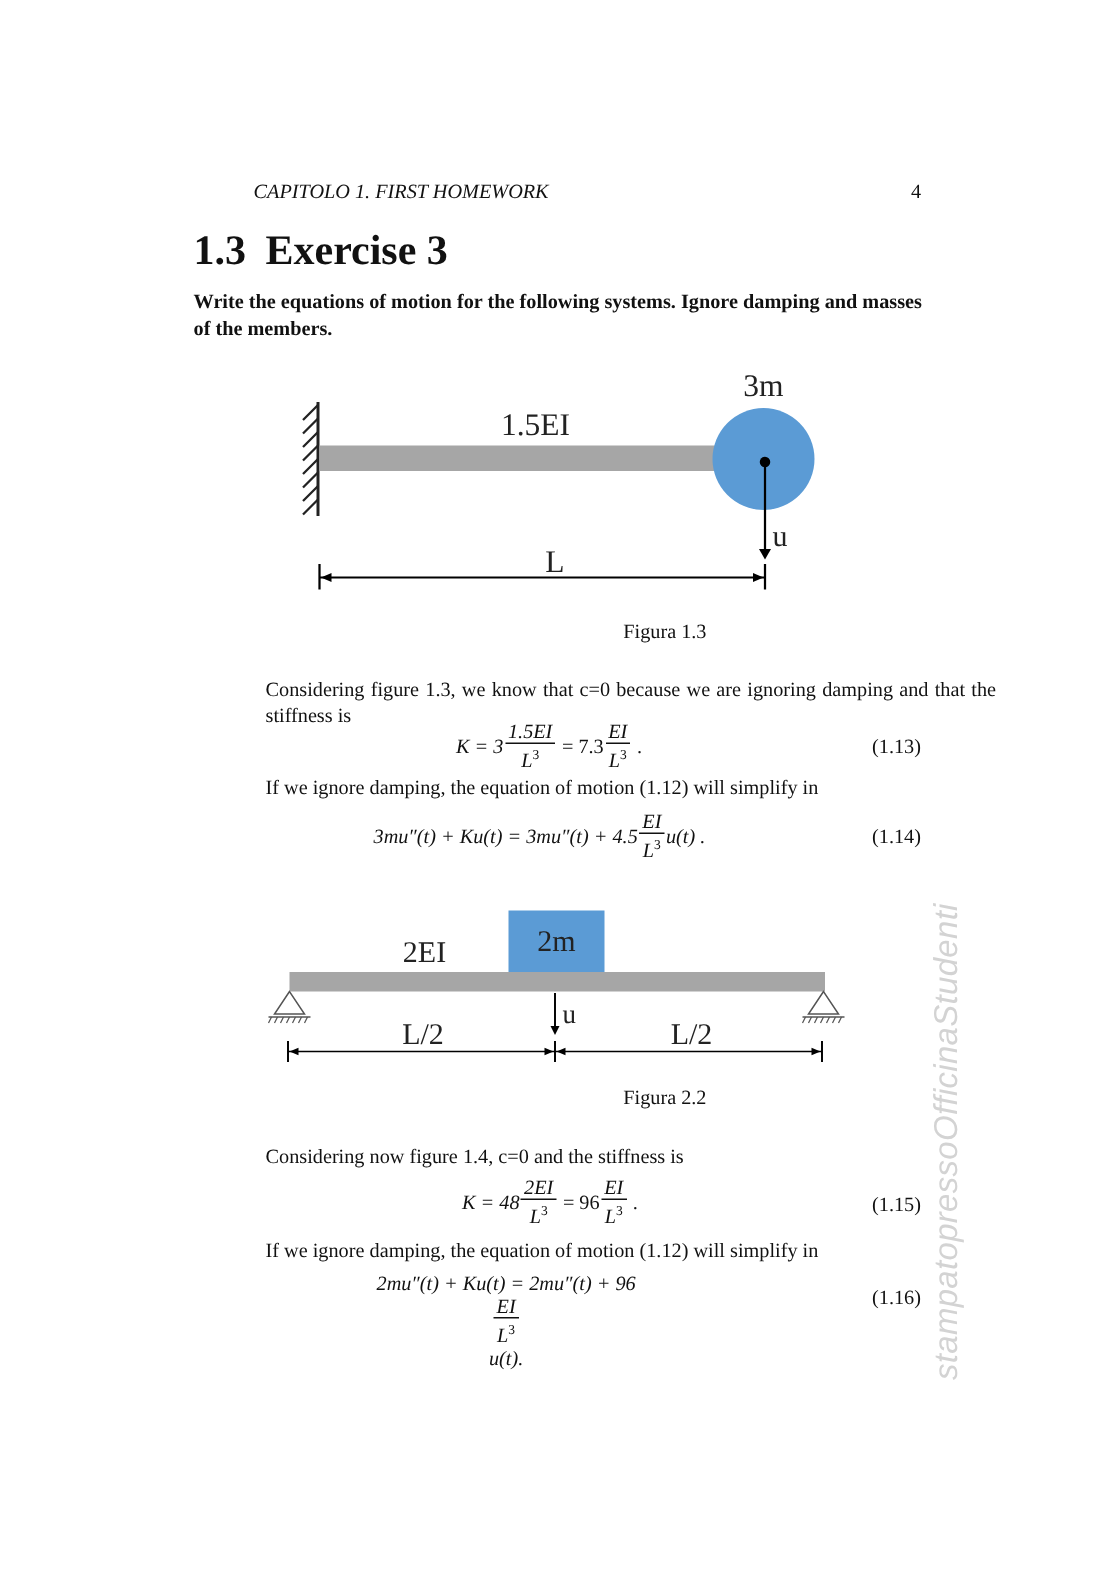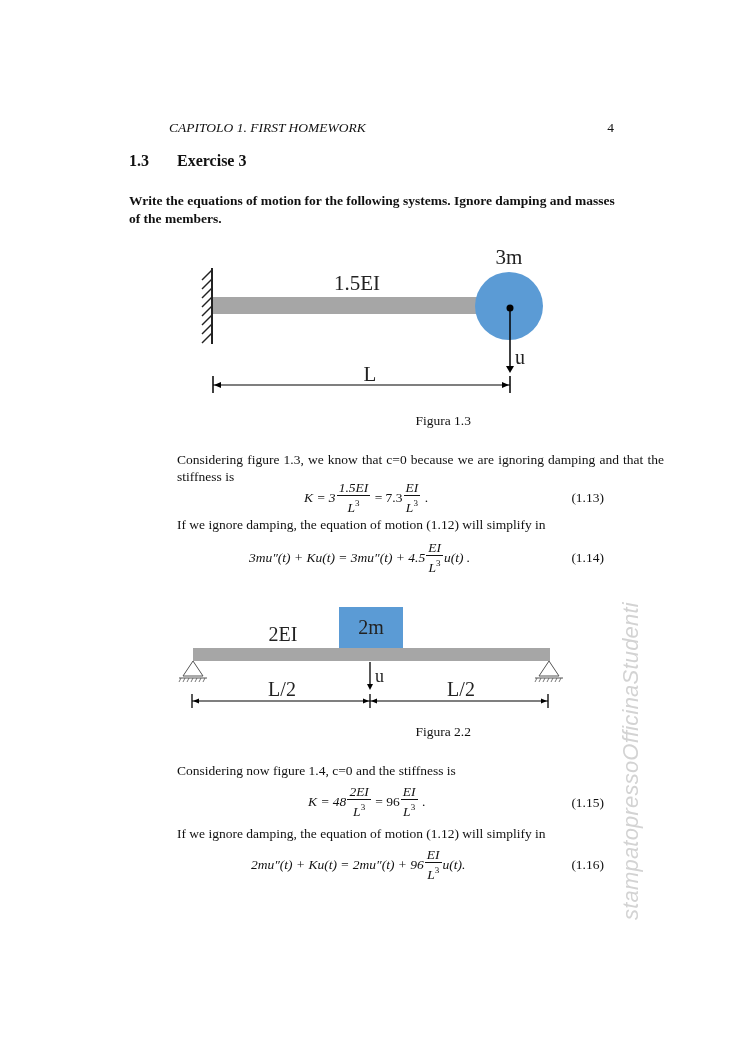--- a/index.html
+++ b/index.html
@@ -1,32 +1,32 @@
 <!DOCTYPE html>
 <html><head>
 <meta charset="utf-8">
 <style>
   html, body { margin: 0; padding: 0; background: #ffffff; }
   body { width: 744px; height: 1052px; position: relative; overflow: hidden;
          font-family: "Liberation Serif", "DejaVu Serif", serif; color: #111; }
   .abs { position: absolute; }
   .running-head { left: 129px; top: 120px; font-size: 13.5px; font-style: italic; margin-left: 40px; }
   .page-num { right: 130px; top: 120px; font-size: 13.5px; }
-  .section-title { left: 129px; top: 152px; font-size: 16px; font-weight: bold; }
+  .section-title { left: 129px; top: 152px; font-size: 28px; font-weight: bold; }
   .section-title .num { display: inline-block; width: 48px; }
   .exercise-statement { left: 129px; top: 192px; width: 487px; font-size: 13.5px; font-weight: bold; line-height: 18px; }
   .para { left: 129px; width: 487px; font-size: 13.5px; line-height: 17px; text-align: justify; margin-left: 48px; }
   .caption { font-size: 13.5px; text-align: right; width: 200px; }
   .eq { font-size: 13.5px; font-style: italic; white-space: nowrap; display: flex; align-items: center; }
   .eq .up { font-style: normal; }
   .frac { display: inline-flex; flex-direction: column; align-items: center; vertical-align: middle; margin: 0 1px; }
   .frac .n { border-bottom: 1px solid #111; padding: 0 2px; line-height: 14px; }
   .frac .d { line-height: 15px; padding: 0 2px; }
   sup { font-size: 9px; font-style: normal; }
-  .eqnum { font-size: 13.5px; right: 140px; }
+  .eqnum { font-size: 13.5px; right: 130px; }
   .watermark { left: 618px; top: 920px; transform-origin: 0 0; transform: rotate(-90deg);
                font-family: "Liberation Sans", "DejaVu Sans", sans-serif; font-style: italic;
                font-size: 22px; color: #d3d3d3; white-space: nowrap; letter-spacing: 0.2px; }
   svg text { font-family: "Liberation Serif", "DejaVu Serif", serif; }
 </style>
 </head>
 <body>
 
 <div class="abs running-head">CAPITOLO 1.  FIRST HOMEWORK</div>
 <div class="abs page-num">4</div>
@@ -163,21 +163,21 @@
   <span class="frac">
     <span class="n">EI</span>
     <span class="d"><span>L</span><sup>3</sup></span>
   </span>
   <span class="up" style="white-space:pre"> .</span>
 </div>
 <div class="abs eqnum" style="top:795px;">(1.15)</div>
 
 <div class="abs para" style="top:825px;">If we ignore damping, the equation of motion (1.12) will simplify in</div>
 
-<div class="abs eq" style="left:251px;top:848px;">
+<div class="abs eq" style="left:251px;top:848px;flex-direction:column;">
   <span style="white-space:pre">2mu″(t) + Ku(t) = 2mu″(t) + 96</span>
   <span class="frac">
     <span class="n">EI</span>
     <span class="d"><span>L</span><sup>3</sup></span>
   </span>
   <span>u(t).</span>
 </div>
 <div class="abs eqnum" style="top:857px;">(1.16)</div>
 
 <div class="abs watermark">stampatopressoOfficinaStudenti</div>

